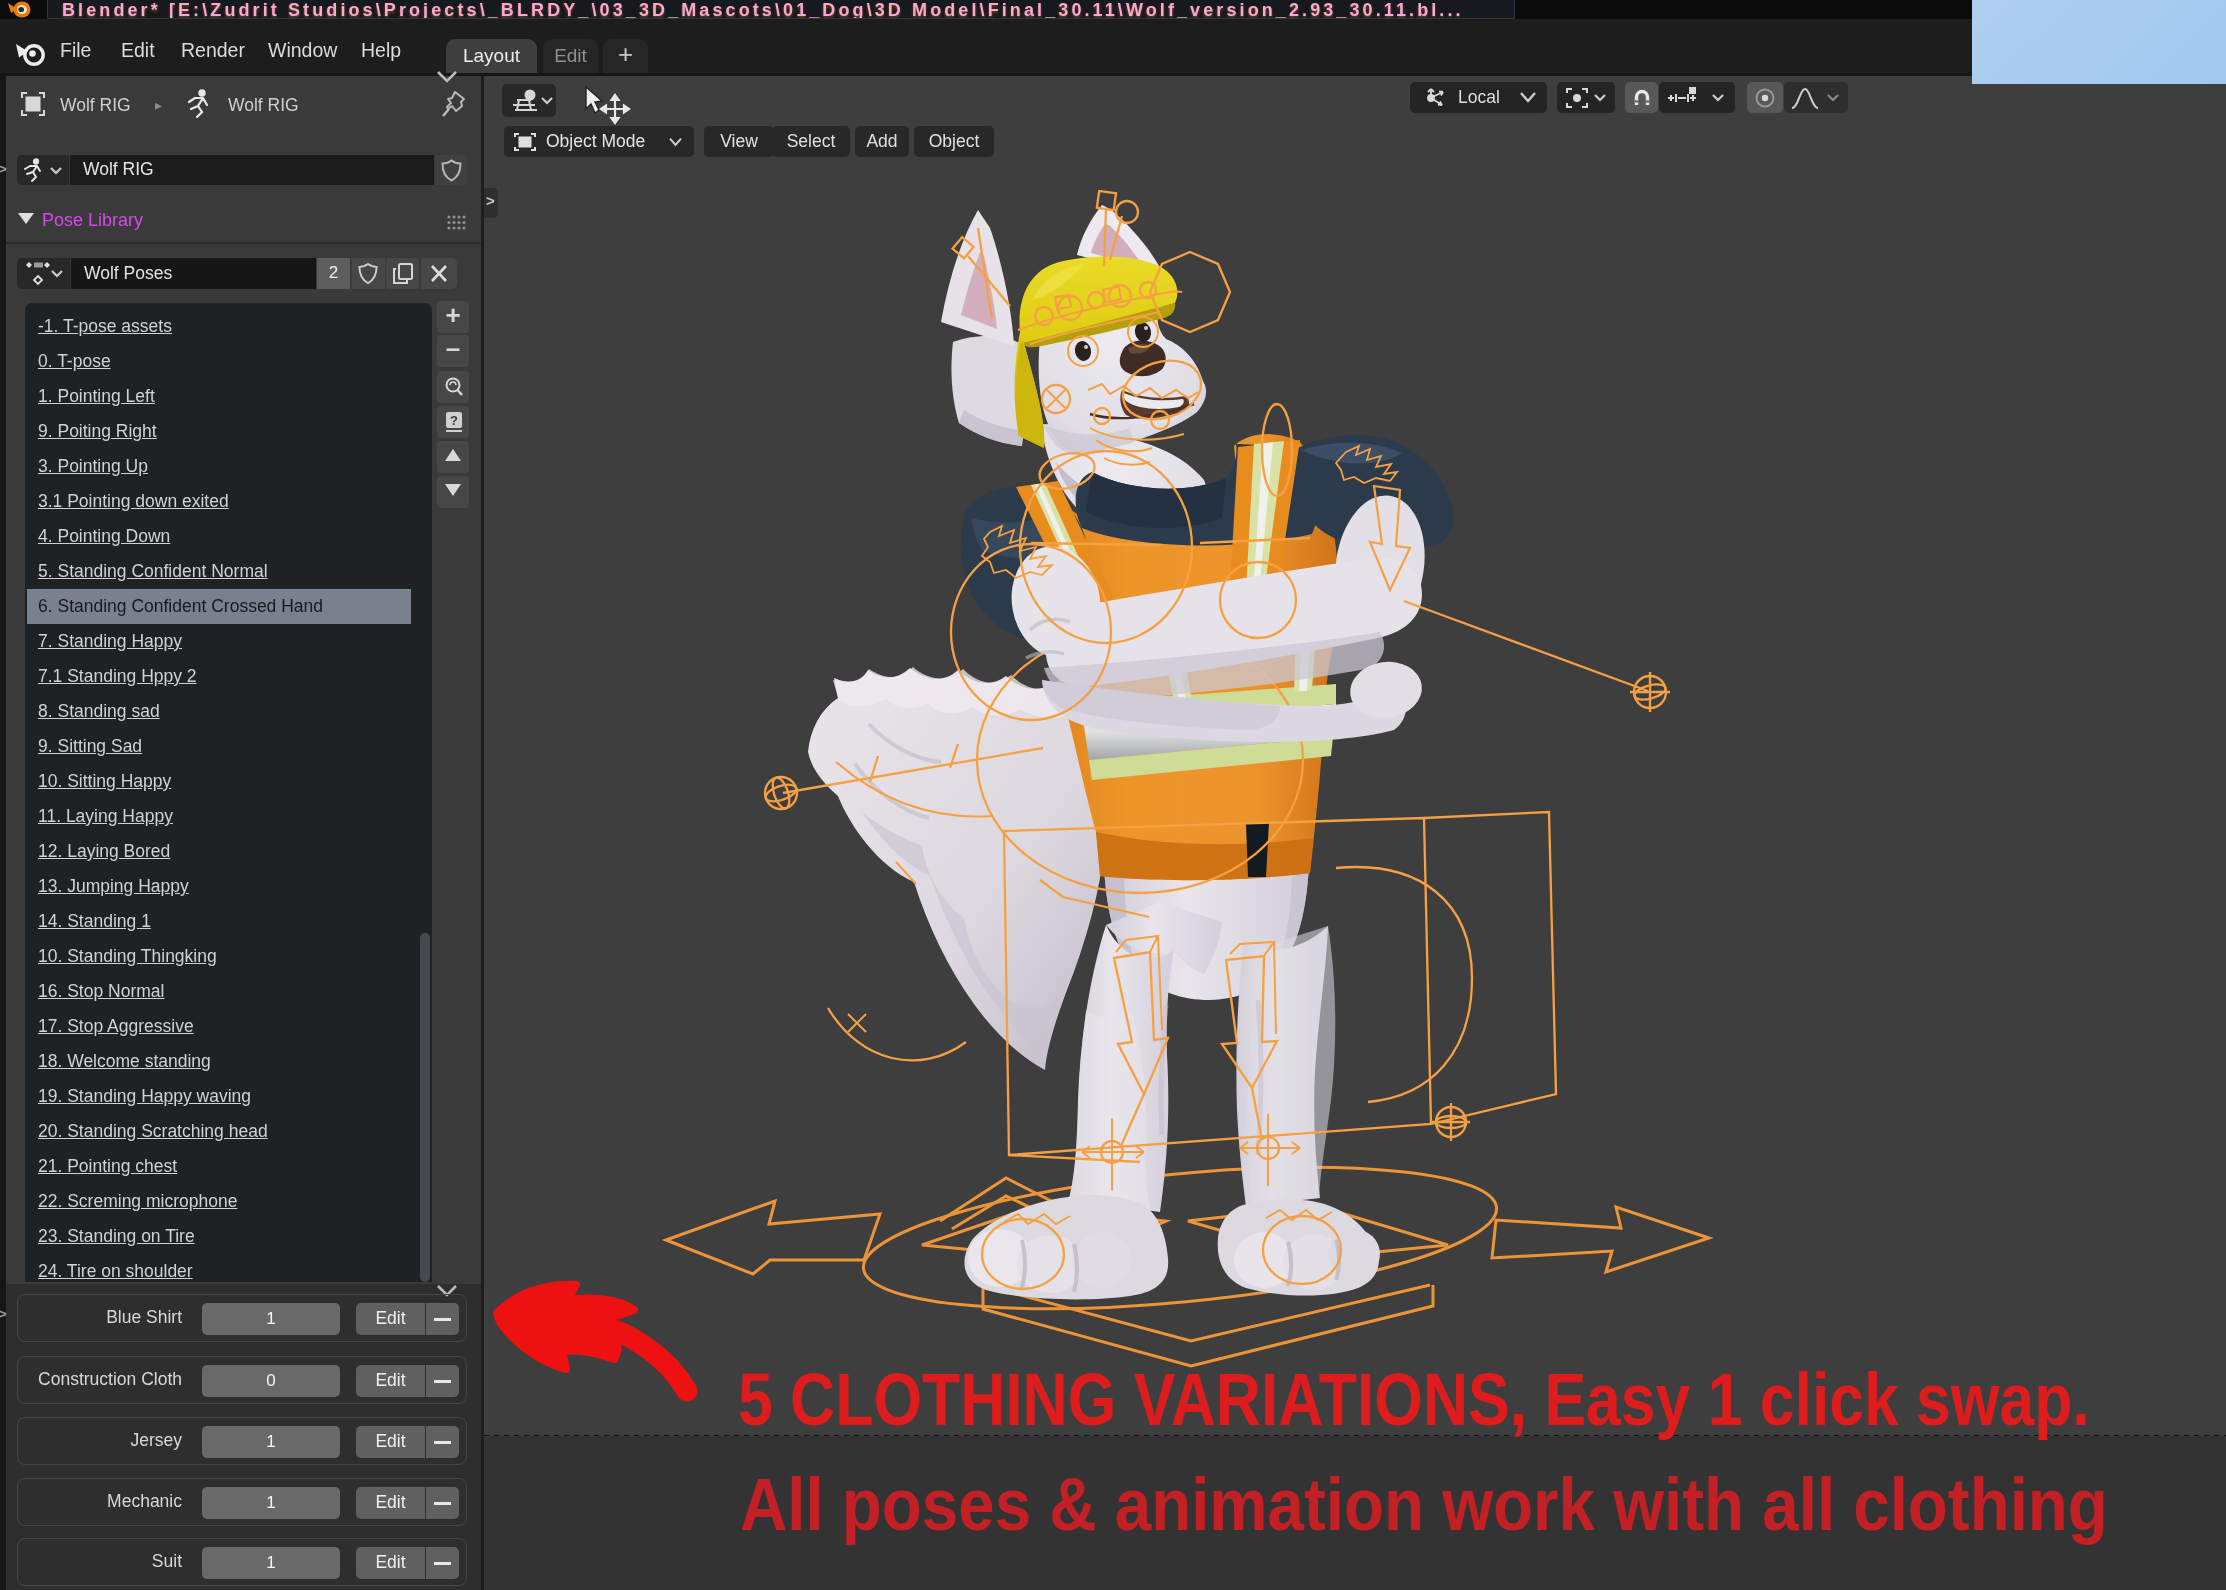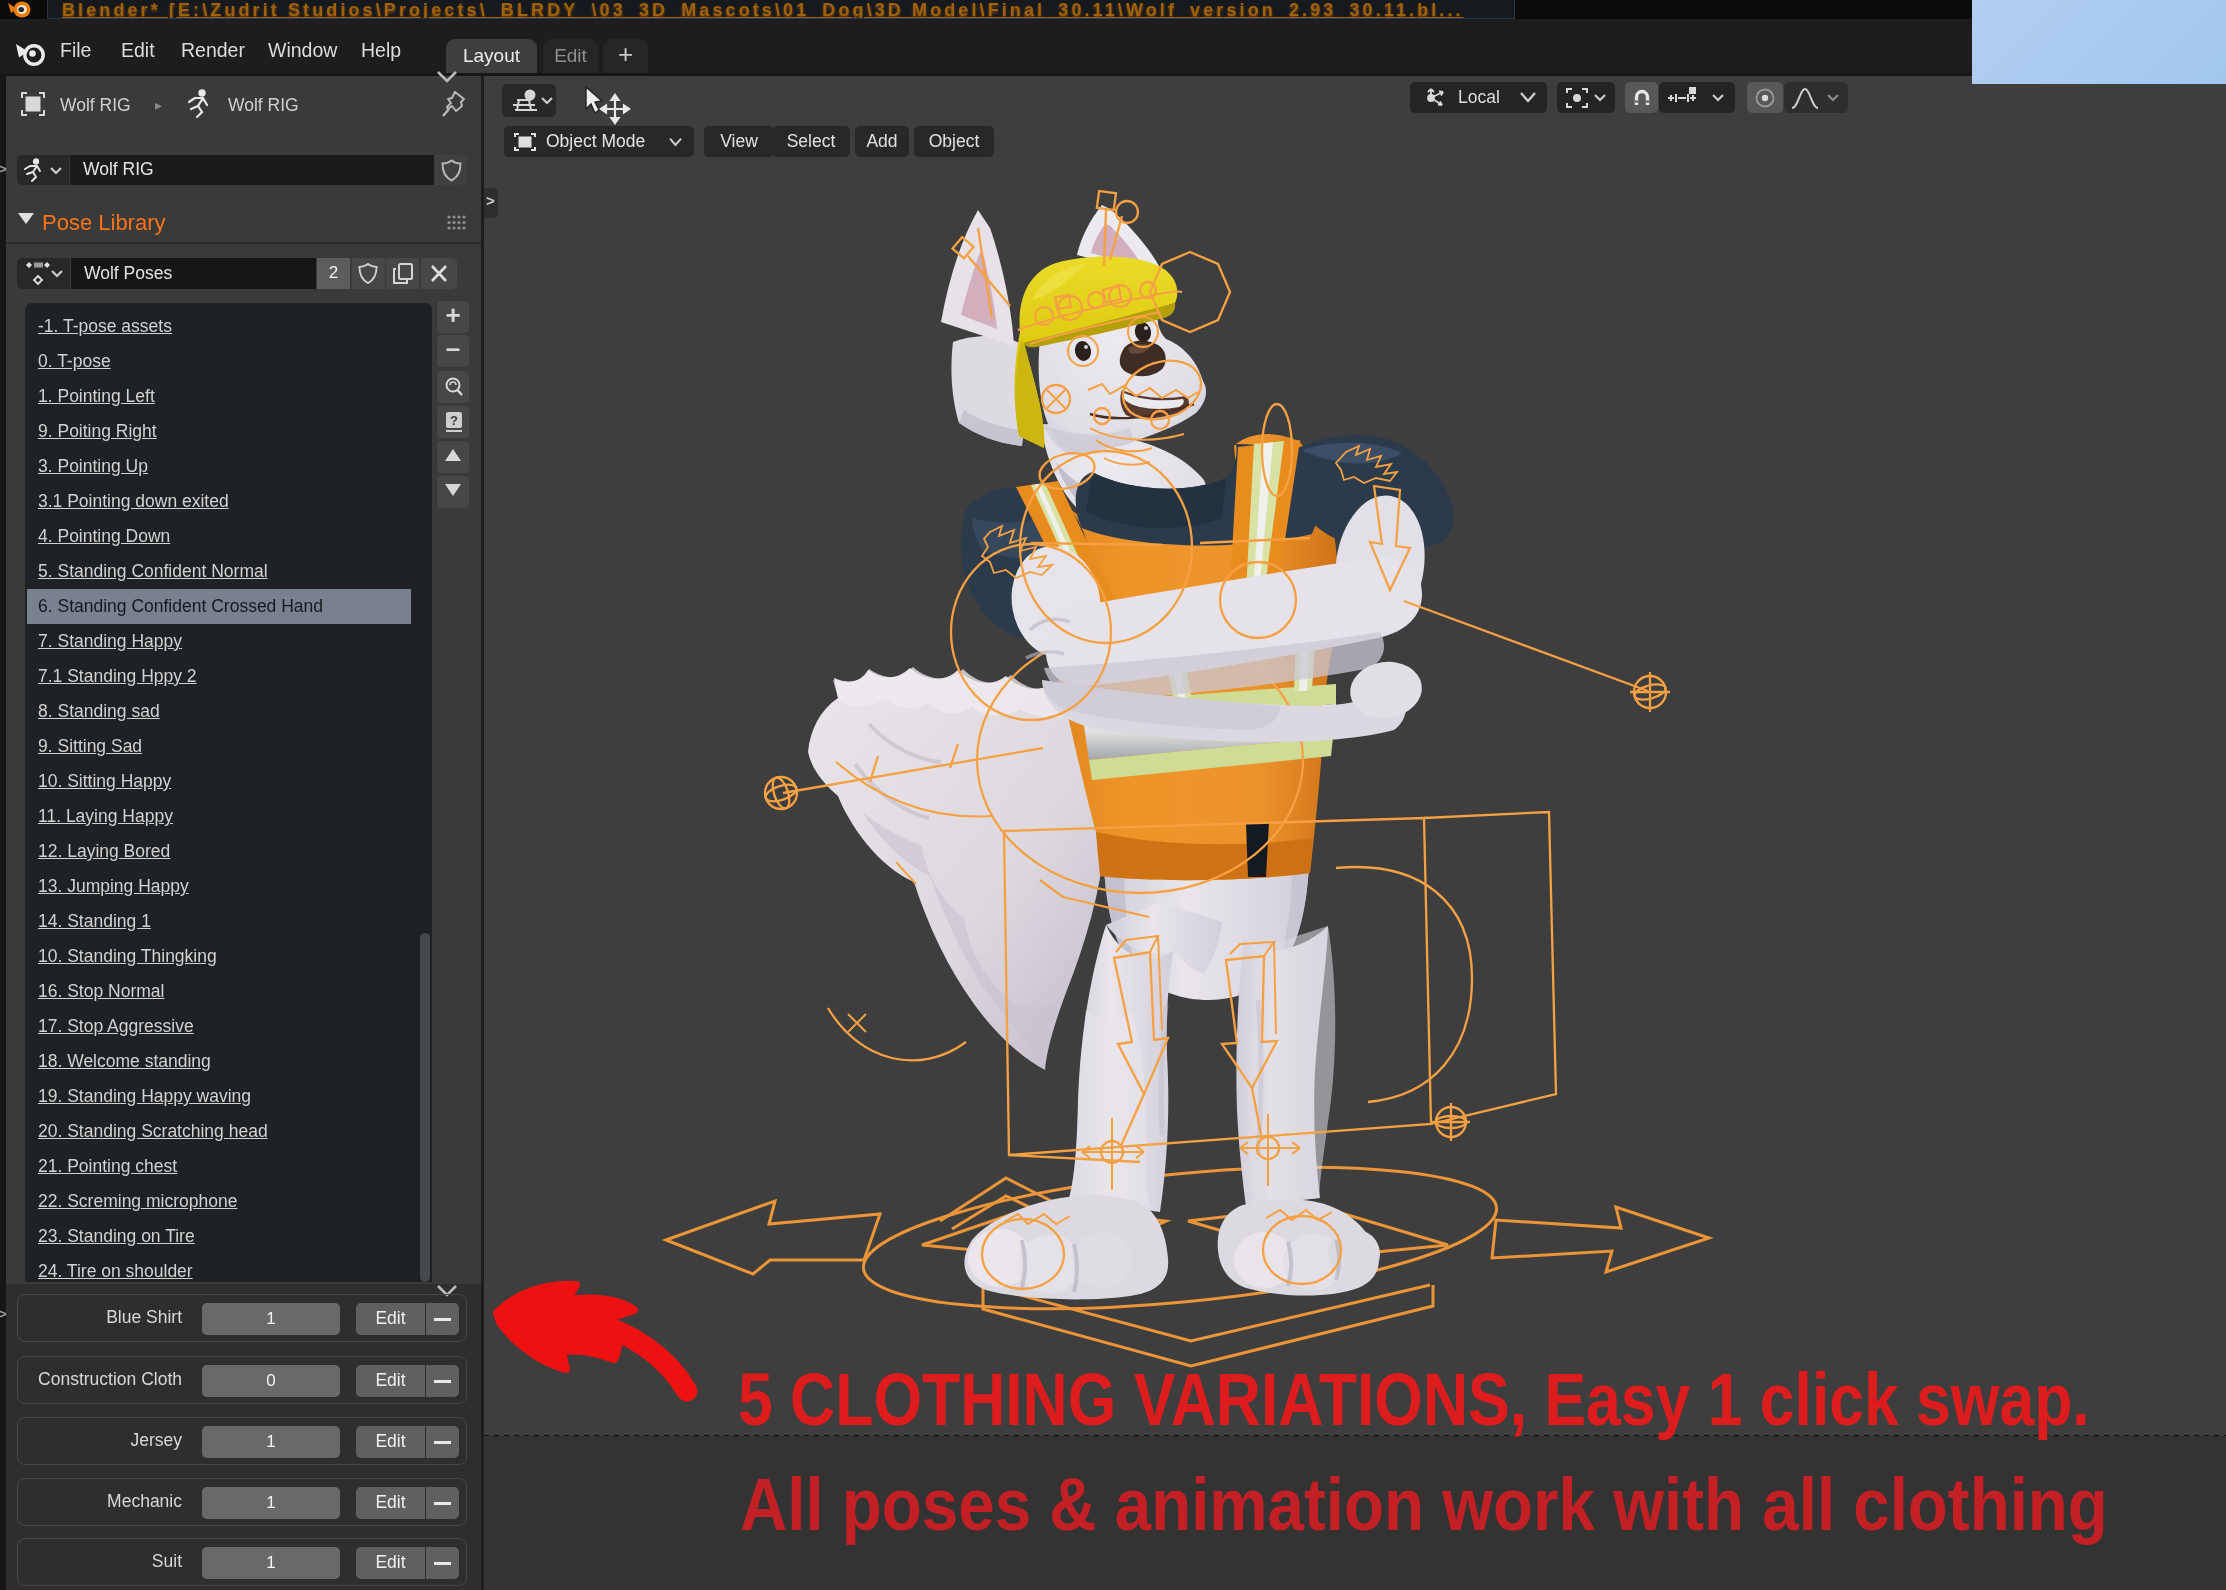--- a/index.html
+++ b/index.html
@@ -3,21 +3,21 @@
 <meta charset="utf-8">
 <style>
 * { margin:0; padding:0; box-sizing:border-box; }
 html,body { width:2226px; height:1590px; overflow:hidden; background:#1d1d1d; }
 body { font-family:"Liberation Sans", sans-serif; position:relative; }
 .abs { position:absolute; }
 
 
 #titlebar { left:0; top:0; width:2226px; height:19px; background:#0b0b0b; }
 #titlebox { left:47px; top:0px; width:1468px; height:19px; background:#16191e; border:1px solid #2c3542; border-top:none; overflow:hidden; }
-#titletext { left:14px; top:0px; width:1450px; font-size:18px; font-weight:bold; color:#a16207; letter-spacing:3.1px; white-space:nowrap; text-shadow:0 2px 3px rgba(190,110,30,.55);text-decoration:underline; }
+#titletext { left:14px; top:0px; width:1450px; font-size:18px; font-weight:bold; color:#f9a8d4; letter-spacing:3.1px; white-space:nowrap; text-shadow:0 2px 3px rgba(190,110,30,.55); }
 
 
 #menubar { left:0; top:19px; width:2226px; height:54px; background:#1d1d1d; }
 .menuitem { top:39px; font-size:19.5px; color:#dcdcdc; }
 #tab-layout { left:446px; top:39px; width:91px; height:34px; background:#3e3e3e; border-radius:9px 9px 0 0; color:#ececec; font-size:19px; text-align:center; line-height:33px; }
 #tab-edit { left:543px; top:39px; width:55px; height:34px; background:#262626; border-radius:9px 9px 0 0; color:#909090; font-size:19px; text-align:center; line-height:33px; }
 #tab-plus { left:603px; top:39px; width:45px; height:34px; background:#262626; border-radius:9px 9px 0 0; color:#c8c8c8; font-size:26px; text-align:center; line-height:31px; }
 #seam { left:0; top:73px; width:2226px; height:3px; background:#161616; }
 
 
@@ -129,21 +129,21 @@
   </g>
   <path d="M28,10 L33,15 L38,10" stroke="#cccccc" stroke-width="2.2" fill="none"></path>
 </svg>
 <div class="abs" id="namefield">Wolf RIG</div>
 <div class="abs" id="namefield-shield"></div>
 <svg class="abs" style="left:441px;top:159px;width:21px;height:23px" viewBox="0 0 21 23">
   <path d="M10.5,1.5 C13,3.5 16.5,4.5 19.5,4.5 C19.5,12 16.5,18.5 10.5,21.5 C4.5,18.5 1.5,12 1.5,4.5 C4.5,4.5 8,3.5 10.5,1.5 Z" fill="none" stroke="#b5b5b5" stroke-width="2"></path>
 </svg>
 
 <div class="abs" style="left:18px;top:213px;width:0;height:0;border-left:8px solid transparent;border-right:8px solid transparent;border-top:11px solid #e0e0e0"></div>
-<div class="abs" style="left:42px;top:210px;font-size:22px;color:#f97316">Pose Library</div>
+<div class="abs" style="left:42px;top:210px;font-size:18px;color:#d946ef">Pose Library</div>
 <svg class="abs" style="left:446px;top:214px;width:22px;height:17px" viewBox="0 0 22 17">
   <g fill="#8f8f8f">
     <circle cx="3" cy="3" r="1.6"></circle>
       <circle cx="8" cy="3" r="1.6"></circle>
       <circle cx="13" cy="3" r="1.6"></circle>
       <circle cx="18" cy="3" r="1.6"></circle>
     <circle cx="3" cy="8.5" r="1.6"></circle>
       <circle cx="8" cy="8.5" r="1.6"></circle>
       <circle cx="13" cy="8.5" r="1.6"></circle>
       <circle cx="18" cy="8.5" r="1.6"></circle>

